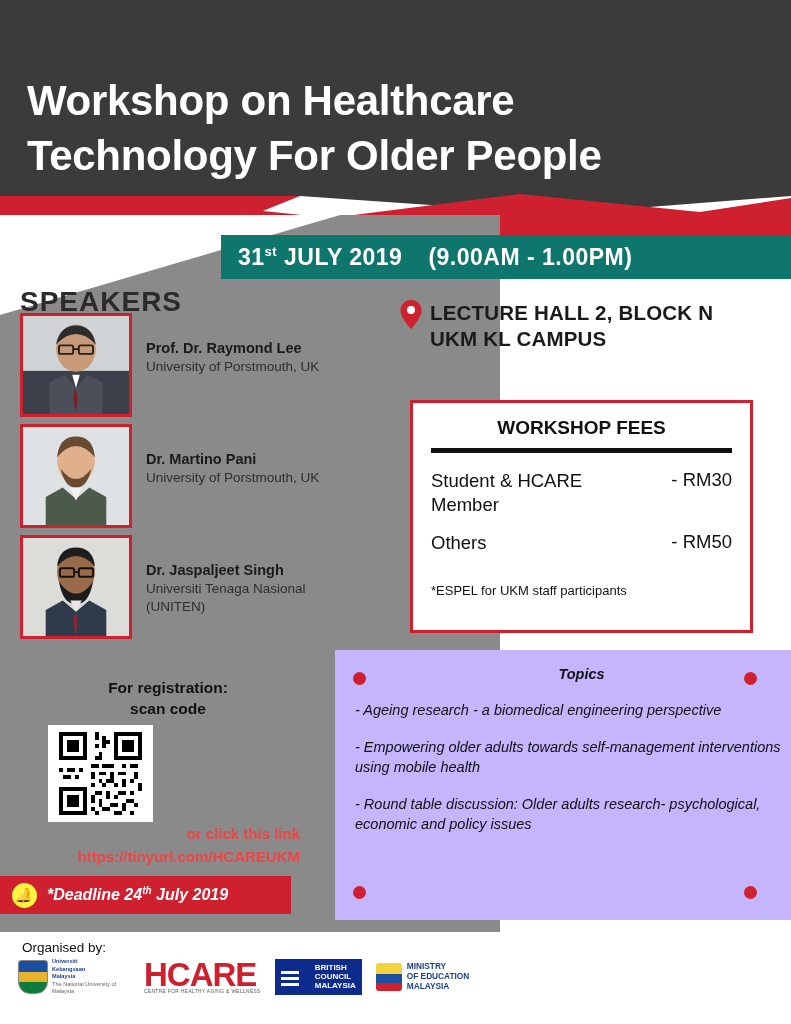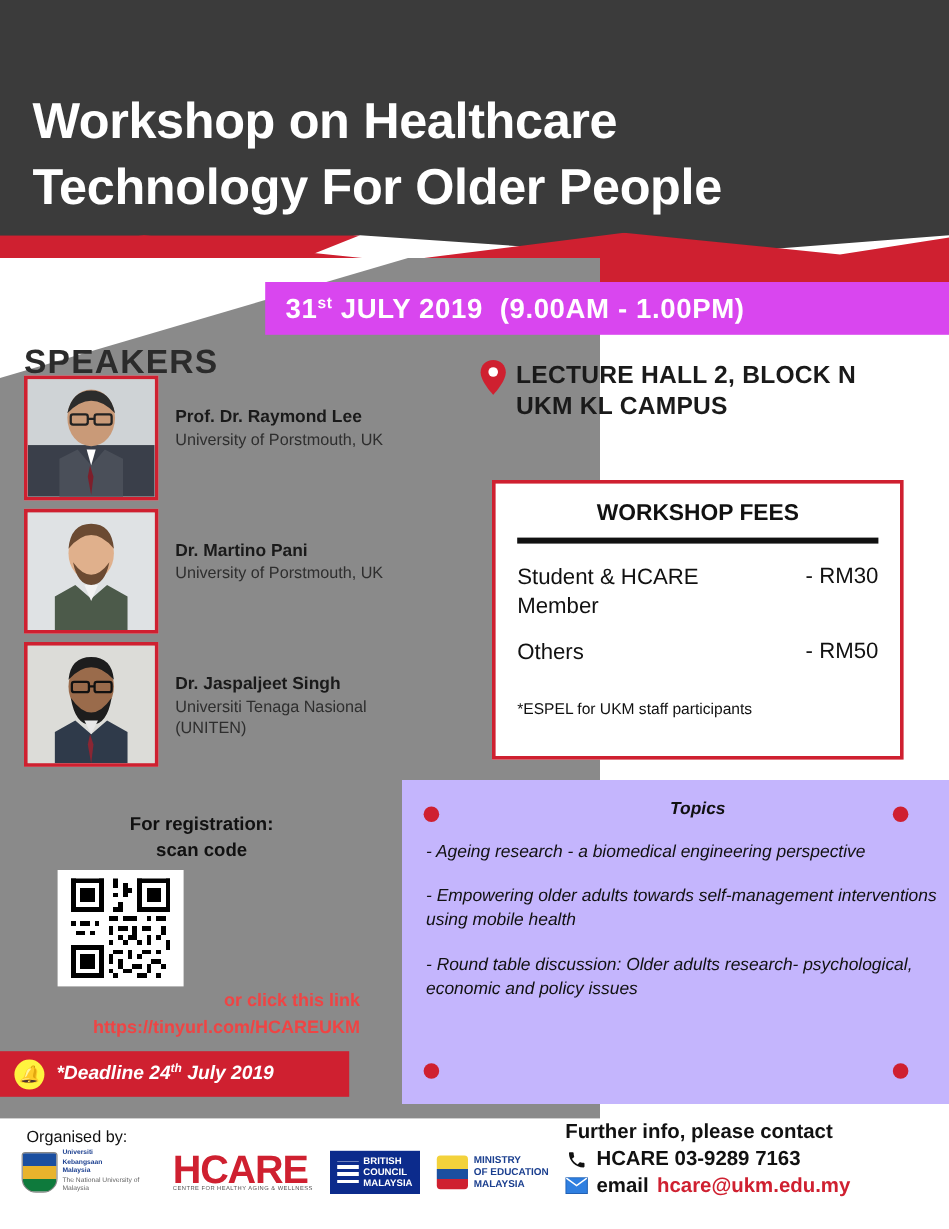--- a/index.html
+++ b/index.html
@@ -50,22 +50,22 @@
   .title {
     position: absolute; left: 27px; top: 73px; width: 740px;
     color: #ffffff; font-size: 42px; font-weight: bold; line-height: 1.32;
     letter-spacing: -0.3px;
     z-index: 5;
   }
 
   
   .date-bar {
     position: absolute; left: 221px; top: 235px; width: 570px; height: 44px;
-    background: #d946ef; color: #ffffff;
-    display: flex; align-items: center; gap: 14px;
+    background: #0f766e; color: #ffffff;
+    display: flex; align-items: center; gap: 26px;
     padding-left: 17px;
     font-size: 23px; font-weight: bold; letter-spacing: 0.5px;
     z-index: 6;
   }
   .date-bar sup { font-size: 13px; }
 
   
   .speakers-head {
     position: absolute; left: 20px; top: 286px;
     font-size: 28px; font-weight: bold; color: #2b2b2b; letter-spacing: 1px;
@@ -159,21 +159,21 @@
   .logo-ukm { display: flex; align-items: center; gap: 4px; }
   .ukm-crest {
     width: 30px; height: 34px; background:
       linear-gradient(#1b4fa0 0 34%, #e8b32c 34% 67%, #0e7a3c 67% 100%);
     border: 1px solid #888; border-radius: 3px 3px 12px 12px;
   }
   .ukm-txt { font-size: 5.6px; line-height: 1.35; color: #1b3f8f; font-weight: bold; width: 78px; }
   .hcare { font-size: 33px; font-weight: bold; color: #cf2030; letter-spacing: -1px; line-height: 0.95; }
   .hcare small { display:block; font-size: 4.8px; color: #555; letter-spacing: 0.4px; font-weight: normal;}
   .bc {
-    background: #0c2b8c; color: #ffffff; display: flex; align-items: center; gap: 4px; padding: 4px 6px;
+    background: #0c2b8c; color: #ffffff; display: flex; align-items: center; gap: 16px; padding: 4px 6px;
   }
   .bc-mark { width: 18px; height: 18px; background:
     repeating-linear-gradient(0deg,#fff 0 3px,#0c2b8c 3px 6px); }
   .bc-txt { font-size: 8px; font-weight: bold; line-height: 1.15; }
   .moe { display: flex; align-items: center; gap: 5px; }
   .moe-crest {
     width: 26px; height: 28px;
     background: linear-gradient(#f3d23b 0 40%, #1b4fa0 40% 70%, #cf2030 70% 100%);
     border-radius: 3px;
   }
@@ -423,35 +423,14 @@
     <div class="moe">
       <div class="moe-crest"></div>
       <div class="moe-txt">
         <div>MINISTRY</div>
         <div>OF EDUCATION</div>
         <div>MALAYSIA</div>
       </div>
     </div>
   </div>
 
-  <div class="contact">
-    <div class="contact-title">Further info, please contact</div>
-    <div class="contact-row">
-      <span class="ico">
-        <svg width="17" height="17" viewBox="0 0 24 24" fill="#111">
-            <path d="M6.6 10.8c1.4 2.8 3.8 5.2 6.6 6.6l2.2-2.2c.3-.3.7-.4 1.1-.2 1.2.4 2.5.6 3.8.6.6 0 1 .4 1 1V20c0 .6-.4 1-1 1C10.6 21 3 13.4 3 4c0-.6.4-1 1-1h3.5c.6 0 1 .4 1 1 0 1.3.2 2.6.6 3.8.1.4 0 .8-.2 1.1l-2.3 1.9z"></path>
-          </svg>
-      </span>
-      <span>HCARE 03-9289 7163</span>
-    </div>
-    <div class="contact-row">
-      <span class="ico">
-        <svg width="19" height="14" viewBox="0 0 24 18">
-            <rect x="0.5" y="0.5" width="23" height="17" fill="#2f7fe0" stroke="#1a5bb0"></rect>
-            <path d="M1 1l11 8 11-8" fill="none" stroke="#ffffff" stroke-width="1.6"></path>
-          </svg>
-      </span>
-      <span>email</span>
-      <span class="email-red">hcare@ukm.edu.my</span>
-    </div>
-  </div>
 
 </div>
 
 </body></html>

